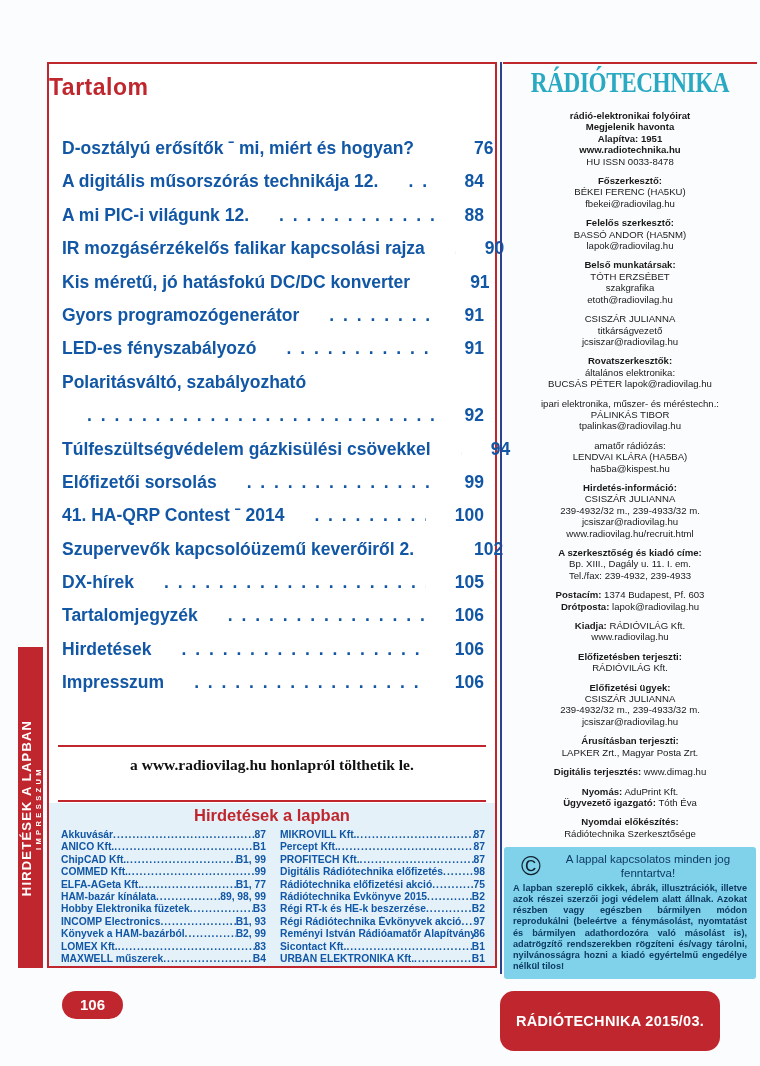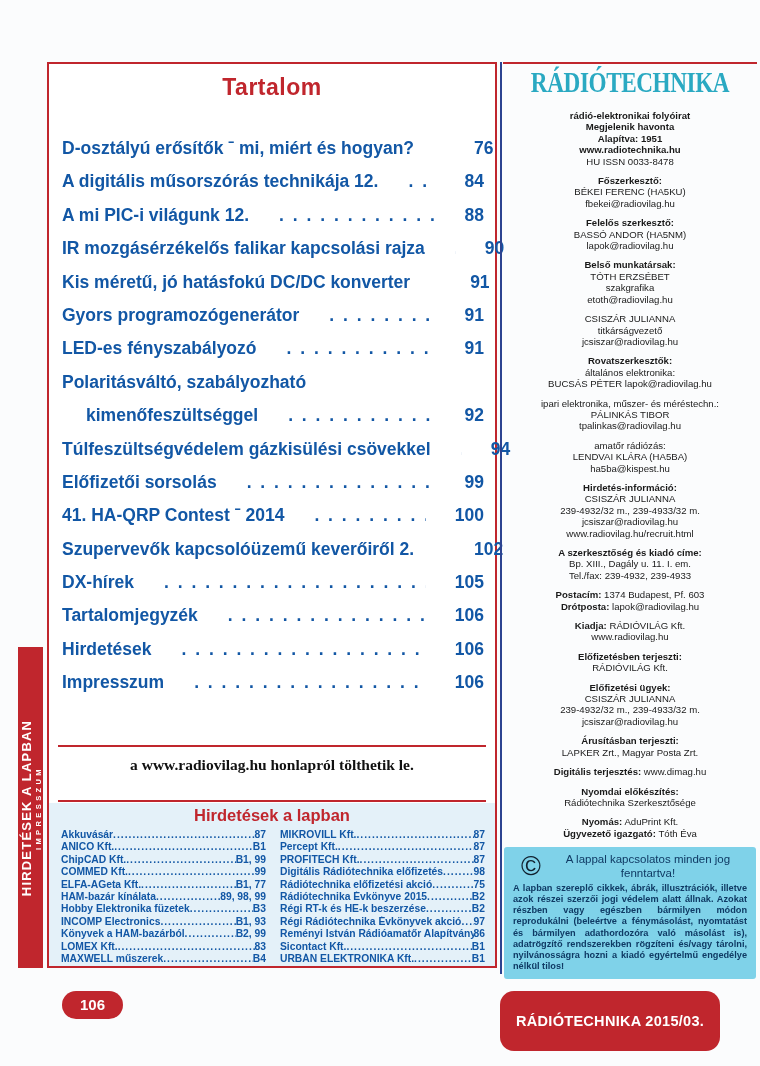--- a/index.html
+++ b/index.html
@@ -11,21 +11,21 @@
 
   
   .left-tab{position:absolute;left:18px;top:647px;width:25px;height:321px;background:var(--red);}
   .tab-inner{position:absolute;left:50%;top:50%;width:321px;transform:translate(-50%,-50%) rotate(-90deg);
              text-align:center;color:#fff;font-weight:bold;}
   .tab-line1{font-size:13px;letter-spacing:1.2px;line-height:14px;white-space:nowrap;}
   .tab-line2{font-size:7.5px;letter-spacing:3.4px;line-height:9px;white-space:nowrap;}
 
   
   .content-box{position:absolute;left:47px;top:62px;width:446px;height:902px;border:2px solid var(--red);background:#fff;}
-  .box-title{position:absolute;top:10px;left:0;width:100%;text-align:center;font-size:23px;font-weight:bold;
+  .box-title{position:absolute;top:10px;left:0;width:100%;font-size:23px;font-weight:bold;
              color:var(--red);letter-spacing:.5px;margin:0;}
   .toc-list{position:absolute;top:74px;left:13px;right:11px;}
   .toc-row{display:flex;align-items:baseline;height:33.4px;font-weight:bold;color:var(--blue);font-size:17.5px;gap:29px;}
   .toc-row.indent{padding-left:24px;}
   .toc-label{white-space:nowrap;}
   .toc-dots{flex:1;overflow:hidden;white-space:nowrap;padding:0 1px;}
   .toc-dots::after{content:" . . . . . . . . . . . . . . . . . . . . . . . . . . . . . . . . . . . . . . . . . . . . .";letter-spacing:2px;}
   .toc-page{white-space:nowrap;}
 
   .rule{position:absolute;left:9px;right:9px;border-top:2.5px solid var(--red);}
@@ -116,21 +116,20 @@
         </div>
         <div class="toc-row">
           <span class="toc-label">LED-es fényszabályozó</span>
           <span class="toc-dots"></span>
           <span class="toc-page">91</span>
         </div>
         <div class="toc-row">
           <span class="toc-label">Polaritásváltó, szabályozható</span>
         </div>
         <div class="toc-row indent">
-          <span class="toc-label">kimenőfeszültséggel</span>
           <span class="toc-dots"></span>
           <span class="toc-page">92</span>
         </div>
         <div class="toc-row">
           <span class="toc-label">Túlfeszültségvédelem gázkisülési csövekkel</span>
           <span class="toc-dots"></span>
           <span class="toc-page">94</span>
         </div>
         <div class="toc-row">
           <span class="toc-label">Előfizetői sorsolás</span>
@@ -376,26 +375,26 @@
           <div class="mast-line">jcsiszar@radiovilag.hu</div>
         </div>
         <div class="mast-block">
           <div class="mast-line bold">Árusításban terjeszti:</div>
           <div class="mast-line">LAPKER Zrt., Magyar Posta Zrt.</div>
         </div>
         <div class="mast-block">
           <div class="mast-line"><span class="bold">Digitális terjesztés:</span> www.dimag.hu</div>
         </div>
         <div class="mast-block">
+          <div class="mast-line"><span class="bold">Nyomás:</span> AduPrint Kft.</div>
+          <div class="mast-line"><span class="bold">Ügyvezető igazgató:</span> Tóth Éva</div>
+        </div>
+        <div class="mast-block">
           <div class="mast-line bold">Nyomdai előkészítés:</div>
           <div class="mast-line">Rádiótechnika Szerkesztősége</div>
-        </div>
-        <div class="mast-block">
-          <div class="mast-line"><span class="bold">Nyomás:</span> AduPrint Kft.</div>
-          <div class="mast-line"><span class="bold">Ügyvezető igazgató:</span> Tóth Éva</div>
         </div>
       </div>
 
     <div class="copyright-box">
       <div class="c-head">
         <span class="c-icon">©</span>
         <div class="c-title">A lappal kapcsolatos minden jog fenntartva!</div>
       </div>
       <p class="c-body">A lapban szereplő cikkek, ábrák, illusztrációk, illetve azok részei szerzői jogi védelem alatt állnak. Azokat részben vagy egészben bármilyen módon reprodukálni (beleértve a fénymásolást, nyomtatást és bármilyen adathordozóra való másolást is), adatrögzítő rendszerekben rögzíteni és/vagy tárolni, nyilvánosságra hozni a kiadó egyértelmű engedélye nélkül tilos!</p>
     </div>

